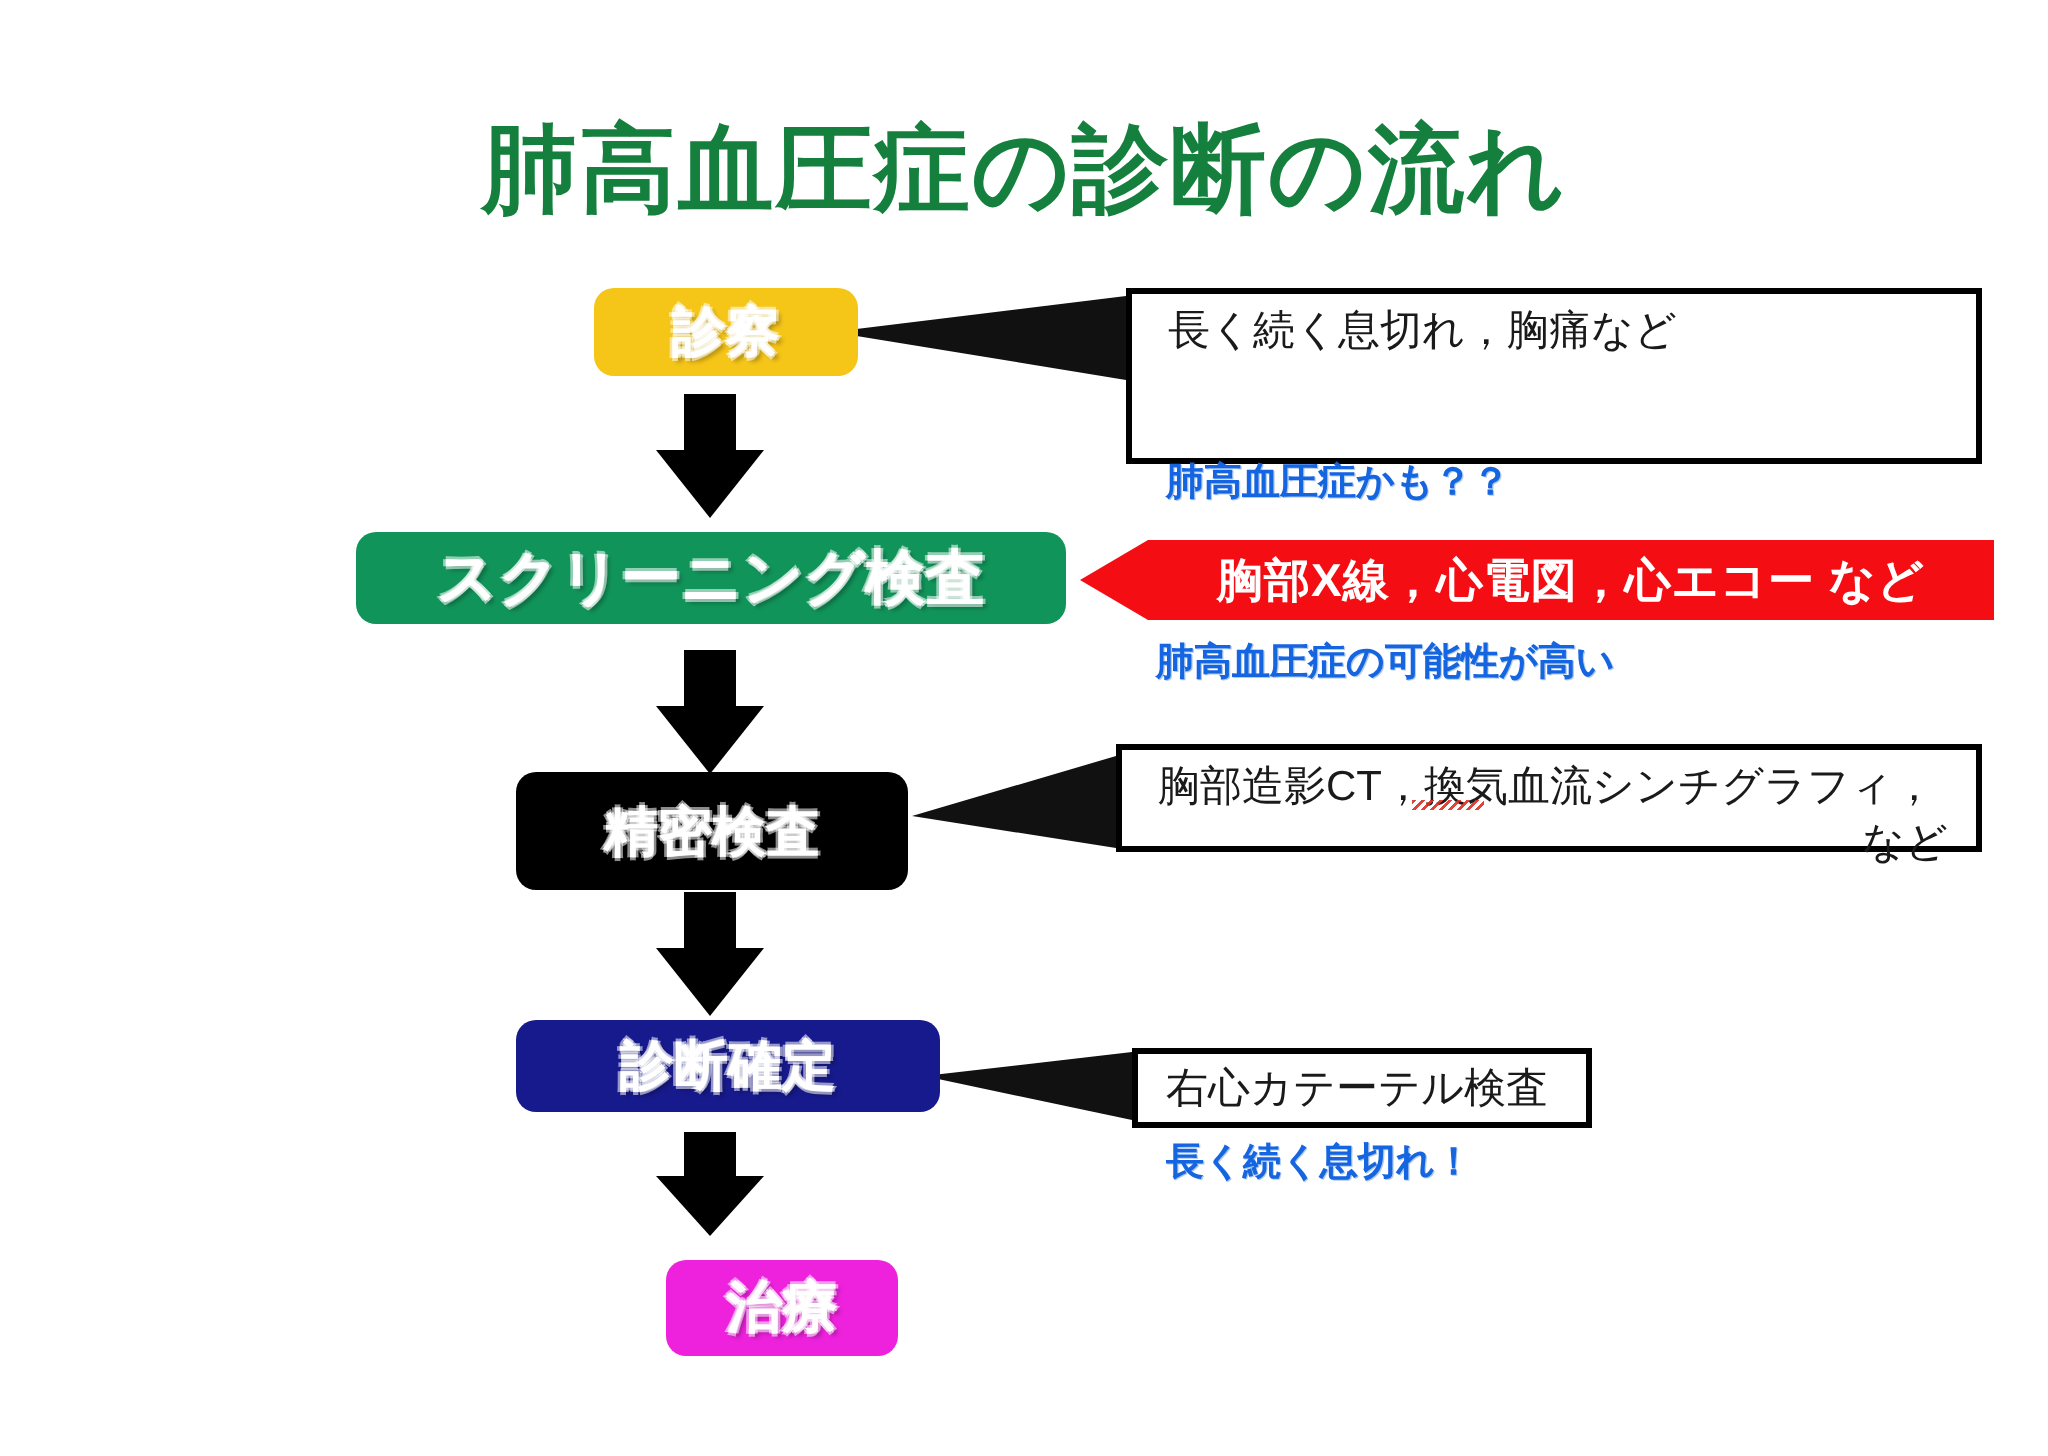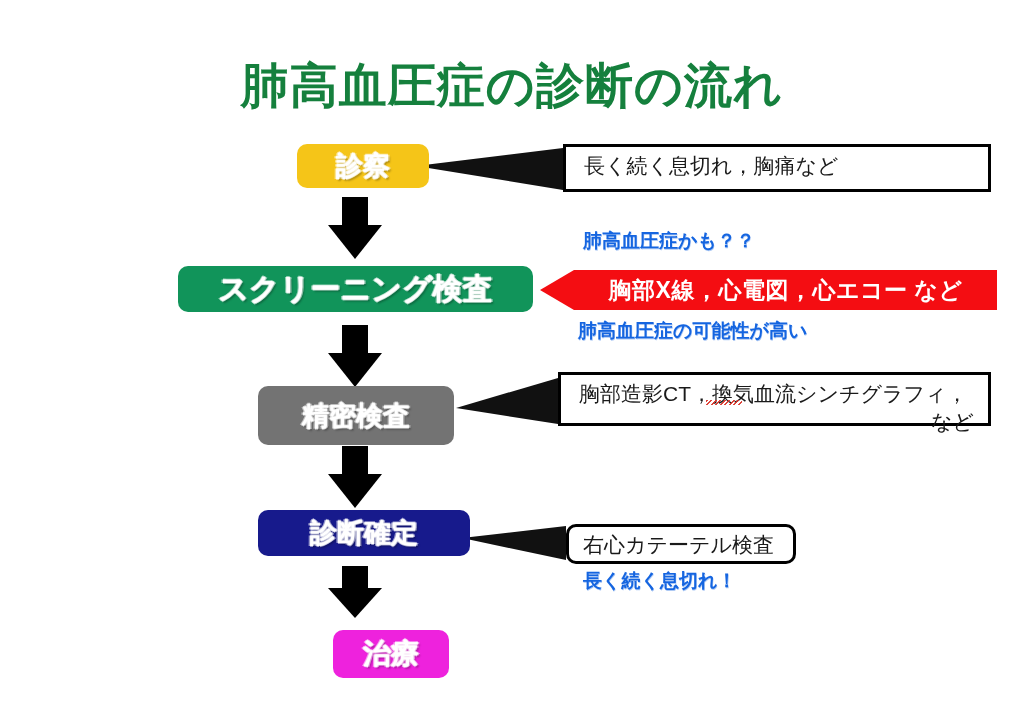--- a/index.html
+++ b/index.html
@@ -67,21 +67,21 @@
   }
   #stage-screening {
     left: 178px; top: 266px;
     width: 355px; height: 46px;
     background: #11945a;
     font-size: 30px;
   }
   #stage-seimitsu {
     left: 258px; top: 386px;
     width: 196px; height: 59px;
-    background: #737373;
+    background: #000000;
     font-size: 27px;
   }
   #stage-kakutei {
     left: 258px; top: 510px;
     width: 212px; height: 46px;
     background: #171a8c;
     font-size: 27px;
   }
   #stage-chiryo {
     left: 297px; top: 630px;
@@ -128,40 +128,39 @@
     color: #1a1a1a;
     line-height: 28px;
   }
   .callout .ctext {
     display: block;
     white-space: pre-line;
   }
 
   #callout-symptoms {
     left: 563px; top: 144px;
-    width: 428px; height: 48px;
+    width: 428px; height: 88px;
     padding: 5px 12px 0 18px;
     font-size: 21px;
   }
   #callout-seimitsu {
     left: 558px; top: 372px;
     width: 433px; height: 54px;
     padding: 5px 14px 0 18px;
     font-size: 21px;
   }
   #callout-seimitsu .line-2 {
     display: block;
     text-align: right;
   }
   #callout-cath {
     left: 566px; top: 524px;
     width: 230px; height: 40px;
     padding: 4px 10px 0 14px;
     font-size: 21px;
-    border-radius: 10px;
   }
 
   
   .squiggle {
     position: absolute;
     left: 706px;
     top: 400px;
     width: 36px;
     height: 5px;
     background:

